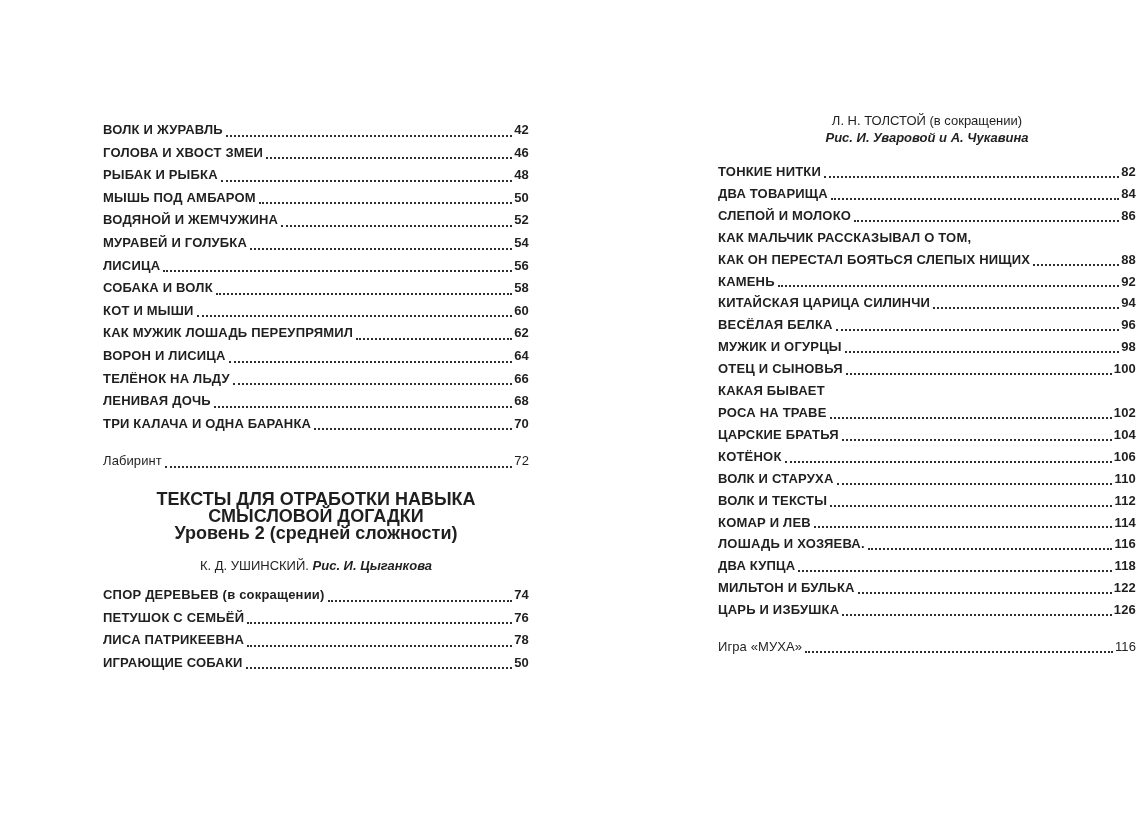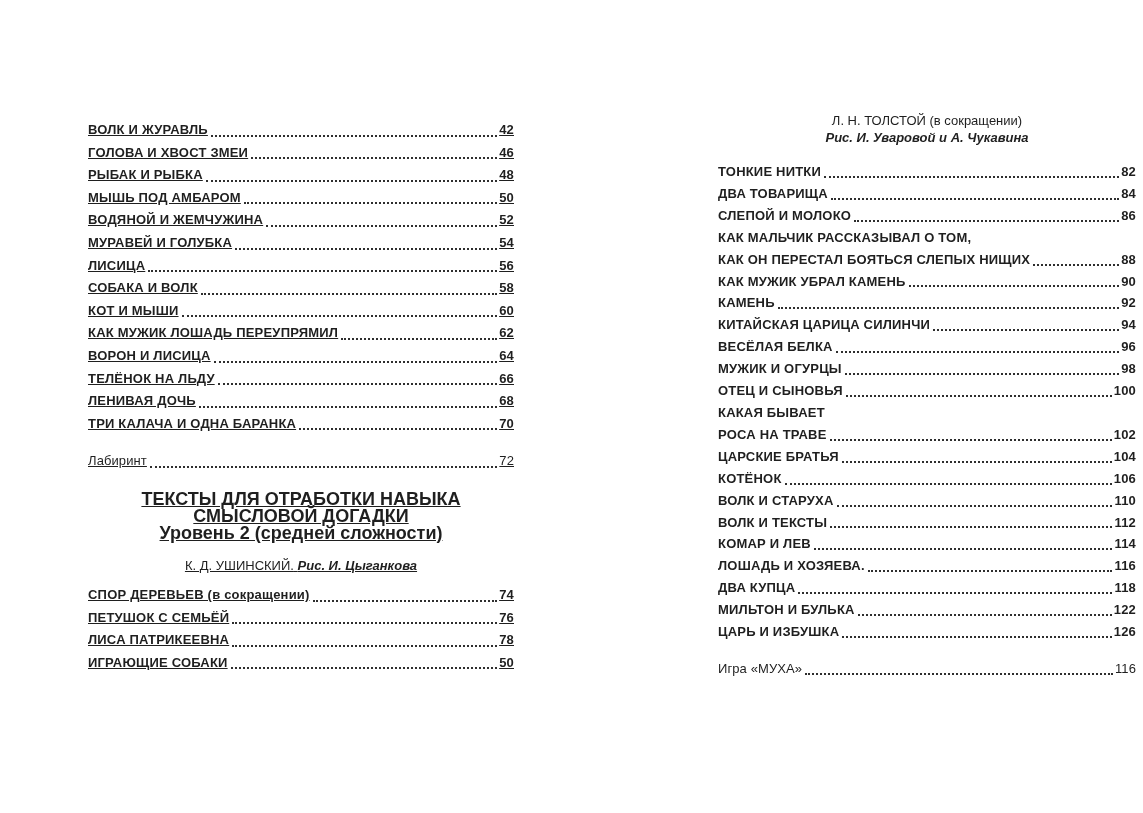--- a/index.html
+++ b/index.html
@@ -12,24 +12,23 @@
     background: #ffffff;
     position: relative;
     font-family: "Liberation Sans", sans-serif;
     color: #1f1f1f;
     overflow: hidden;
   }
   .page {
     position: absolute;
   }
   #left-page {
-    left: 88px;
+    left: 103px;
     top: 119px;
     width: 426px;
-    text-decoration: underline;
     --rowh: 22.6px;
   }
   #right-page {
     left: 718px;
     top: 112px;
     width: 418px;
     --rowh: 21.9px;
   }
   .toc-list { display: block; }
   .toc-row {
@@ -256,25 +255,20 @@
         <span class="toc-page">86</span>
       </div>
 
       <div class="toc-row">
         <span class="toc-label">КАК МАЛЬЧИК РАССКАЗЫВАЛ О ТОМ,
 КАК ОН ПЕРЕСТАЛ БОЯТЬСЯ СЛЕПЫХ НИЩИХ</span>
         <span class="toc-dots"></span>
         <span class="toc-page">88</span>
       </div>
 
-      <div class="toc-row">
-        <span class="toc-label">КАК МУЖИК УБРАЛ КАМЕНЬ</span>
-        <span class="toc-dots"></span>
-        <span class="toc-page">90</span>
-      </div>
 
       <div class="toc-row">
         <span class="toc-label">КАМЕНЬ</span>
         <span class="toc-dots"></span>
         <span class="toc-page">92</span>
       </div>
 
       <div class="toc-row">
         <span class="toc-label">КИТАЙСКАЯ ЦАРИЦА СИЛИНЧИ</span>
         <span class="toc-dots"></span>

